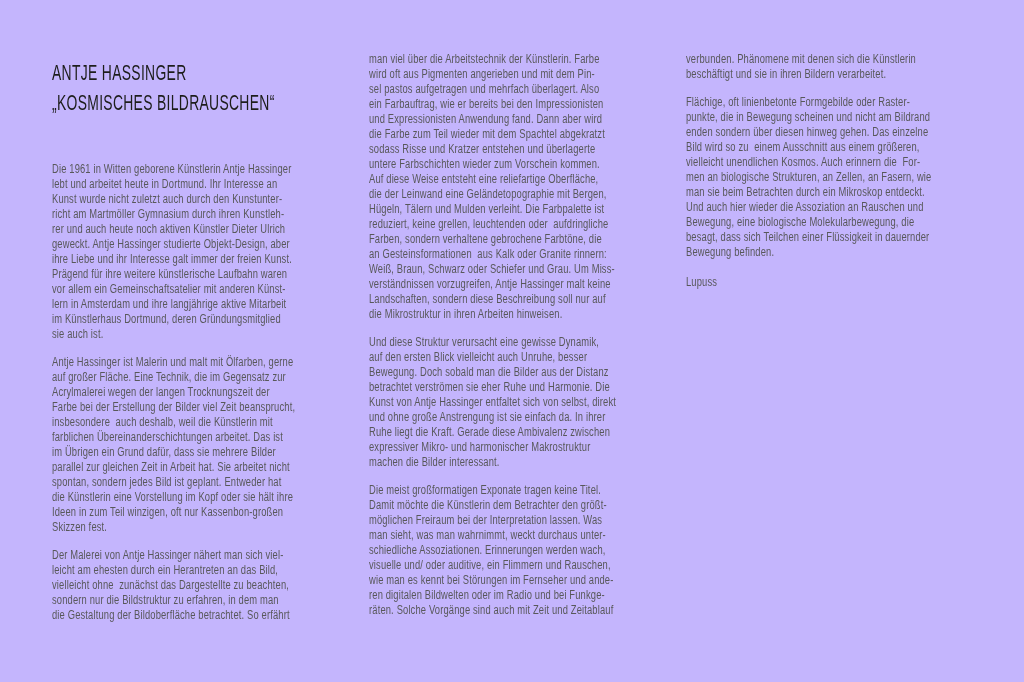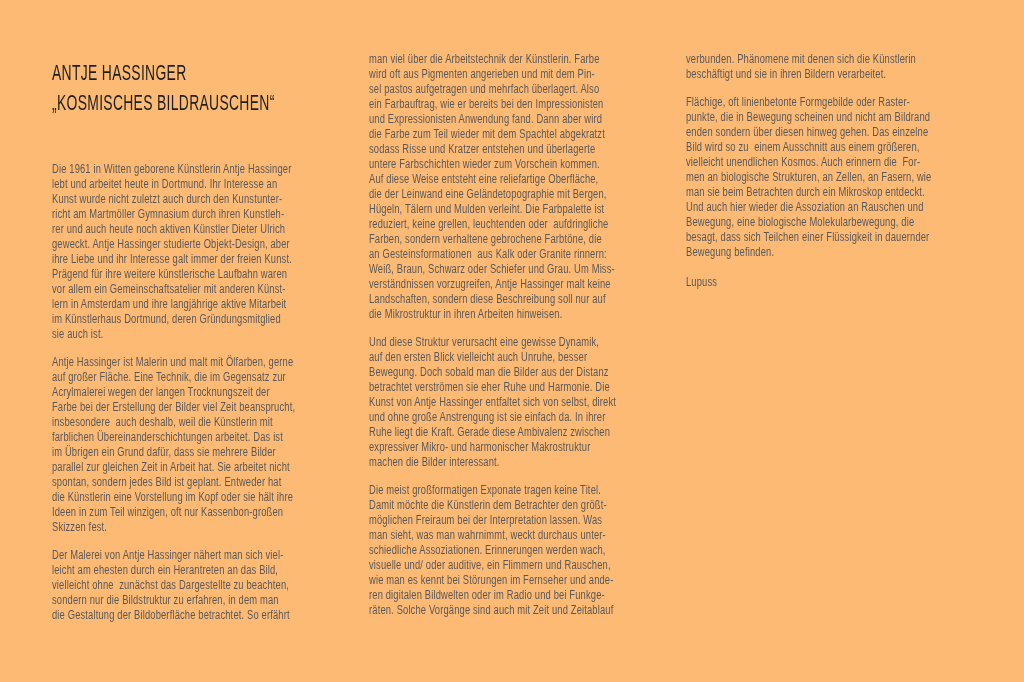--- a/index.html
+++ b/index.html
@@ -4,21 +4,21 @@
 <style>
   html, body {
     margin: 0;
     padding: 0;
     background: #e8e8e8;
   }
   .page {
     position: relative;
     width: 1024px;
     height: 682px;
-    background: #fdba74;
+    background: #c4b5fd;
     overflow: hidden;
     font-family: "Liberation Sans", sans-serif;
   }
   .col {
     position: absolute;
     top: 52px;
     width: 372px;           
     transform: scaleX(0.78); 
     transform-origin: left top;
   }

